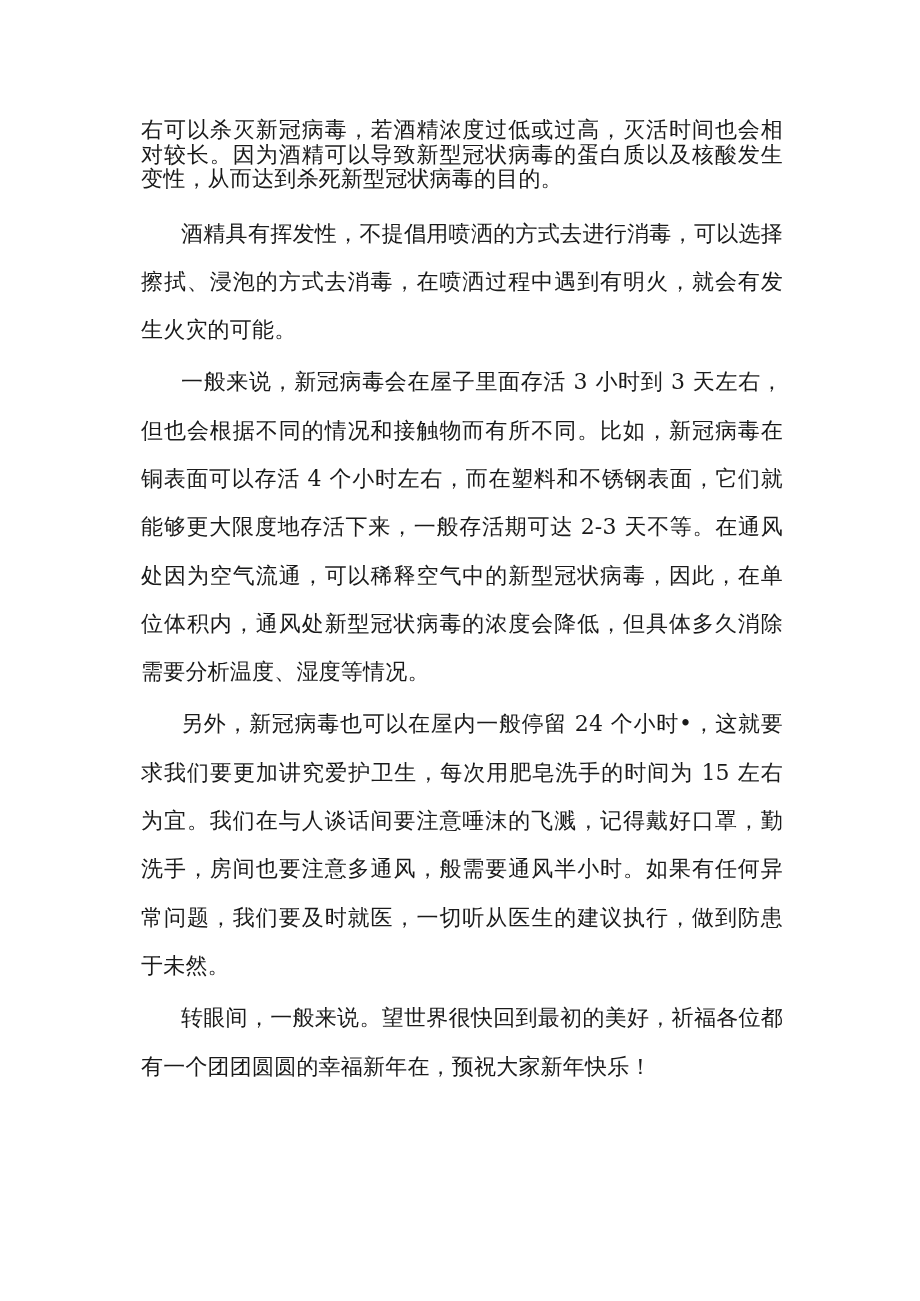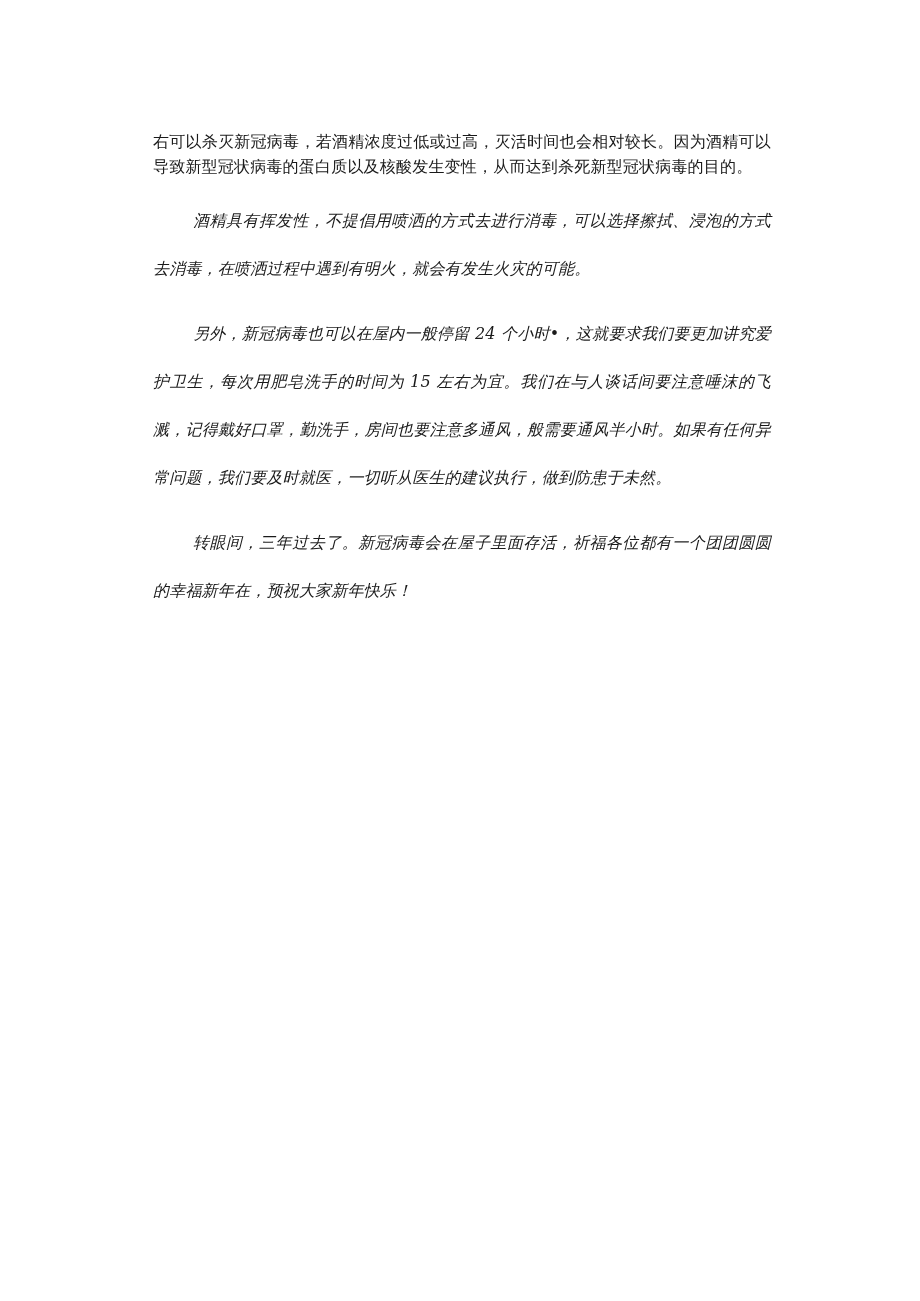--- a/index.html
+++ b/index.html
@@ -15,42 +15,42 @@
       font-family: "DejaVu Serif", "Liberation Serif", serif;
       color: #1a1a1a;
     }
     .page {
       position: absolute;
       left: 137px;
       top: 114px;
       width: 650px;
     }
     .p {
-      margin: 16px;
-      font-size: 16px;
+      margin: 4px;
+      font-size: 22px;
       text-align: justify;
       text-justify: inter-ideograph;
       word-break: break-all;
       letter-spacing: 0.2px;
     }
     .p-tight {
       line-height: 24.5px;
     }
     .p-loose {
       line-height: 48.3px;
     }
     .indent {
       text-indent: 40px;
-      font-style: italic;
     }
     .gap-first {
       margin-top: 18px;
     }
   </style>
 </head>
 <body>
 
 <div class="page">
   <p class="p p-tight">右可以杀灭新冠病毒，若酒精浓度过低或过高，灭活时间也会相对较长。因为酒精可以导致新型冠状病毒的蛋白质以及核酸发生变性，从而达到杀死新型冠状病毒的目的。</p>
   <p class="p p-loose indent gap-first">酒精具有挥发性，不提倡用喷洒的方式去进行消毒，可以选择擦拭、浸泡的方式去消毒，在喷洒过程中遇到有明火，就会有发生火灾的可能。</p>
+  <p class="p p-loose indent">一般来说，新冠病毒会在屋子里面存活 3 小时到 3 天左右，但也会根据不同的情况和接触物而有所不同。比如，新冠病毒在铜表面可以存活 4 个小时左右，而在塑料和不锈钢表面，它们就能够更大限度地存活下来，一般存活期可达 2-3 天不等。在通风处因为空气流通，可以稀释空气中的新型冠状病毒，因此，在单位体积内，通风处新型冠状病毒的浓度会降低，但具体多久消除需要分析温度、湿度等情况。</p>
   <p class="p p-loose indent">另外，新冠病毒也可以在屋内一般停留 24 个小时•，这就要求我们要更加讲究爱护卫生，每次用肥皂洗手的时间为 15 左右为宜。我们在与人谈话间要注意唾沫的飞溅，记得戴好口罩，勤洗手，房间也要注意多通风，般需要通风半小时。如果有任何异常问题，我们要及时就医，一切听从医生的建议执行，做到防患于未然。</p>
-  <p class="p p-loose indent">转眼间，三年过去了。新冠病毒会在屋子里面存活，祈福各位都有一个团团圆圆的幸福新年在，预祝大家新年快乐！</p>
+  <p class="p p-loose indent">转眼间，一般来说。望世界很快回到最初的美好，祈福各位都有一个团团圆圆的幸福新年在，预祝大家新年快乐！</p>
 </div>
 
 </body></html>

